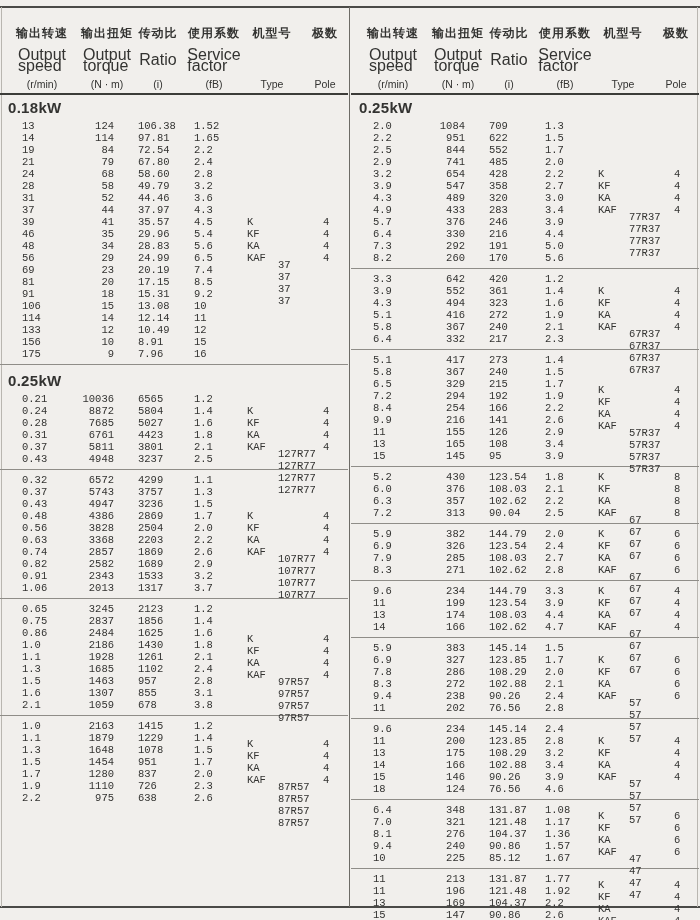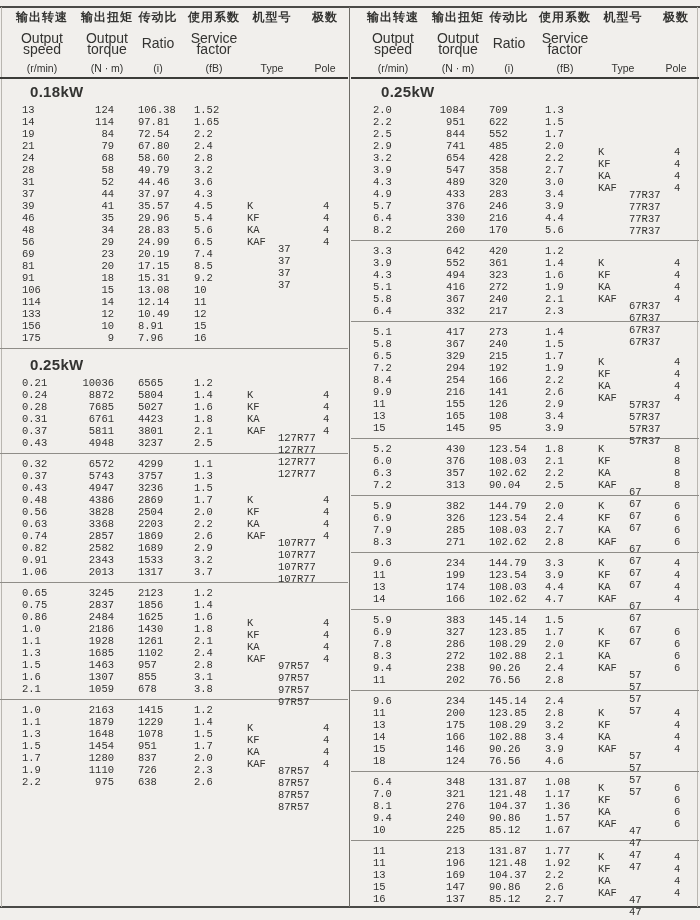--- a/index.html
+++ b/index.html
@@ -11,36 +11,36 @@
     overflow:hidden;
   }
   .page{position:relative;width:700px;height:920px;background:#f1efec;}
   .frame{position:absolute;background:#4a4a47;}
   .frame.top{left:0;top:6px;width:700px;height:2px;}
   .frame.bottom{left:0;top:906px;width:700px;height:2px;}
   .vline{position:absolute;width:1px;background:#77756f;}
   .vline.edge-l{left:1px;top:7px;height:900px;background:#b9b6b0;}
   .vline.edge-r{left:697px;top:7px;height:900px;background:#b9b6b0;}
   .vline.center{left:349px;top:7px;height:900px;background:#6d6b66;}
-  .col{position:absolute;top:4px;width:348px;}
+  .col{position:absolute;top:20px;width:348px;}
   .col.c0{left:0;}
   .col.c1{left:351px;}
   
   .col-header{
     display:grid;grid-template-columns:84px 46px 56px 56px 60px 1fr;
     height:75px;box-sizing:border-box;border-bottom:2px solid #3c3c39;
     padding-top:3px;
   }
   .hcell{display:flex;flex-direction:column;align-items:center;justify-content:space-between;
     padding:2px 0 3px;box-sizing:border-box;}
   .zh{font-size:12px;font-weight:bold;letter-spacing:1px;white-space:nowrap;}
-  .en{font-size:14px;line-height:11.5px;text-align:center;}
+  .en{font-size:16px;line-height:11.5px;}
   .unit{font-size:10.5px;white-space:nowrap;}
   
-  .sec-title{font-size:15px;font-weight:bold;padding:4px 0 3px 30px;letter-spacing:0.3px;}
+  .sec-title{font-size:15px;font-weight:bold;padding:4px 0 3px 8px;letter-spacing:0.3px;}
   .divider{border-top:1px solid #8f8d88;margin:3px 0;}
   .block{position:relative;padding:1px 0;font-family:Liberation Mono, monospace;}
   .row{display:grid;grid-template-columns:22px 56px 36px 66px 60px 1fr;
     height:12px;line-height:12px;font-size:10.5px;}
   .cell{white-space:nowrap;}
   .c-speed{grid-column:2;text-align:left;}
   .c-torque{grid-column:3;text-align:right;}
   .c-ratio{grid-column:4;padding-left:24px;}
   .c-fb{grid-column:5;padding-left:14px;}
   
@@ -642,20 +642,26 @@
           <div class="cell c-ratio">246</div>
           <div class="cell c-fb">3.9</div>
         </div>
         <div class="row">
           <div class="cell c-speed">6.4</div>
           <div class="cell c-torque">330</div>
           <div class="cell c-ratio">216</div>
           <div class="cell c-fb">4.4</div>
         </div>
         <div class="row">
+          <div class="cell c-speed">7.3</div>
+          <div class="cell c-torque">292</div>
+          <div class="cell c-ratio">191</div>
+          <div class="cell c-fb">5.0</div>
+        </div>
+        <div class="row">
           <div class="cell c-speed">8.2</div>
           <div class="cell c-torque">260</div>
           <div class="cell c-ratio">170</div>
           <div class="cell c-fb">5.6</div>
         </div>
         <div class="types">
           <div class="type-line">
             <span class="tp">K</span>
             <span class="tm">77R37</span>
             <span class="tpo">4</span>

